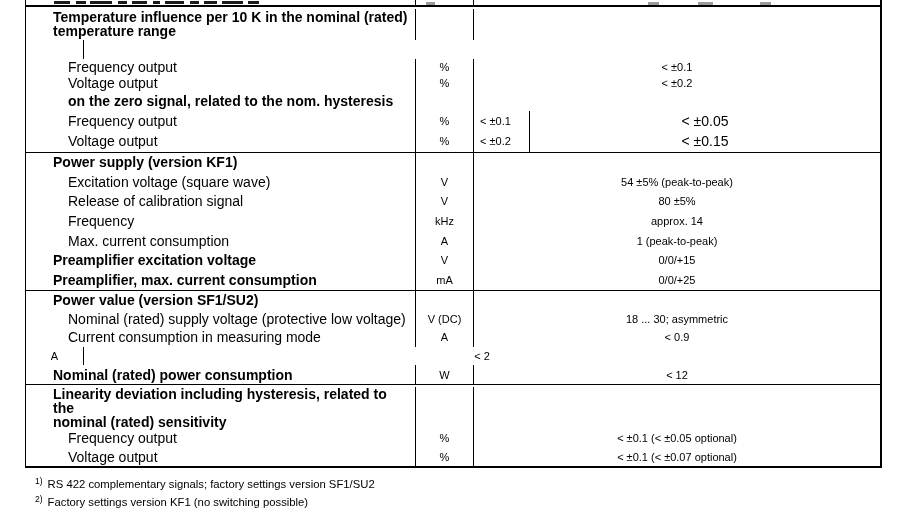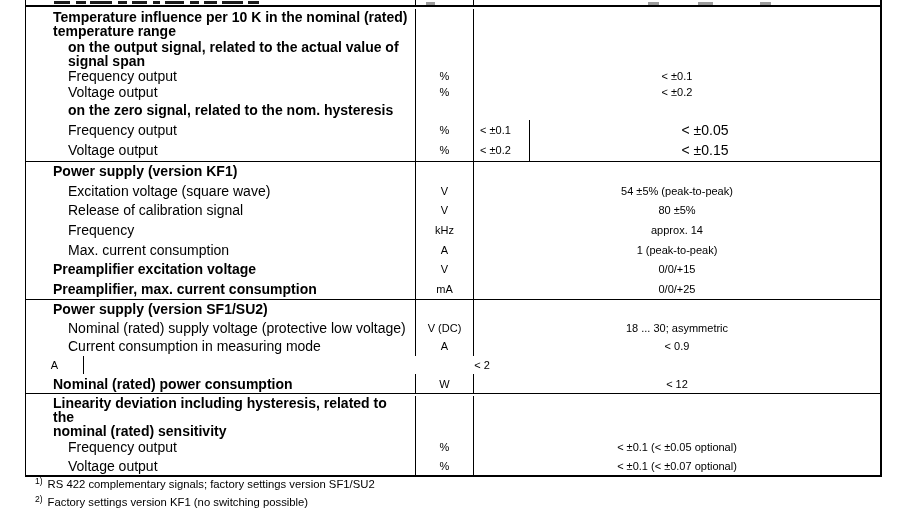--- a/index.html
+++ b/index.html
@@ -91,22 +91,20 @@
 
     <div id="sections">
         <div class="section sec-temperature">
           <div class="row section-title">
             <div class="c-desc">Temperature influence per 10 K in the nominal (rated)
 temperature range</div>
             <div class="c-unit"></div>
             <div class="c-val"></div>
           </div>
           <div class="row group">
-            <div class="c-desc">on the output signal, related to the actual value of
-signal span</div>
             <div class="c-unit"></div>
             <div class="c-val"></div>
           </div>
           <div class="row item">
             <div class="c-desc">Frequency output</div>
             <div class="c-unit">%</div>
             <div class="c-val">&lt; ±0.1</div>
           </div>
           <div class="row item">
             <div class="c-desc">Voltage output</div>
@@ -167,21 +165,21 @@
             <div class="c-val">0/0/+15</div>
           </div>
           <div class="row bold-item">
             <div class="c-desc">Preamplifier, max. current consumption</div>
             <div class="c-unit">mA</div>
             <div class="c-val">0/0/+25</div>
           </div>
         </div>
         <div class="section sec-power-supply-sf1-su2">
           <div class="row section-title">
-            <div class="c-desc">Power supply (version SF1/SU2)</div>
+            <div class="c-desc">Power value (version SF1/SU2)</div>
             <div class="c-unit"></div>
             <div class="c-val"></div>
           </div>
           <div class="row item">
             <div class="c-desc">Nominal (rated) supply voltage (protective low voltage)</div>
             <div class="c-unit">V (DC)</div>
             <div class="c-val">18 ... 30; asymmetric</div>
           </div>
           <div class="row item">
             <div class="c-desc">Current consumption in measuring mode</div>

